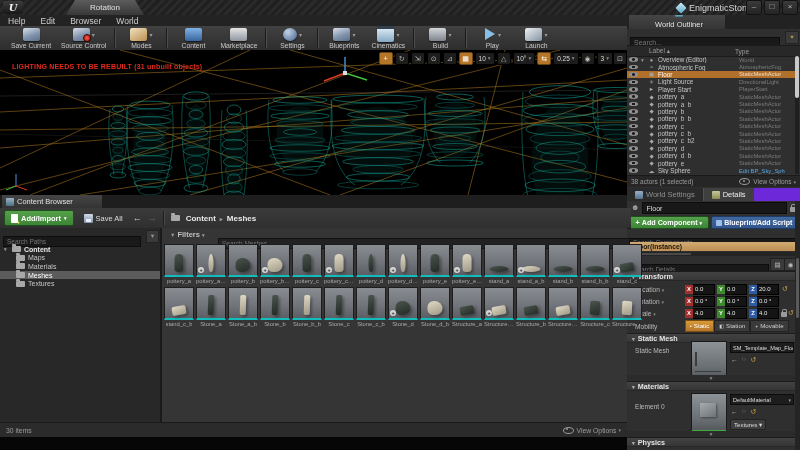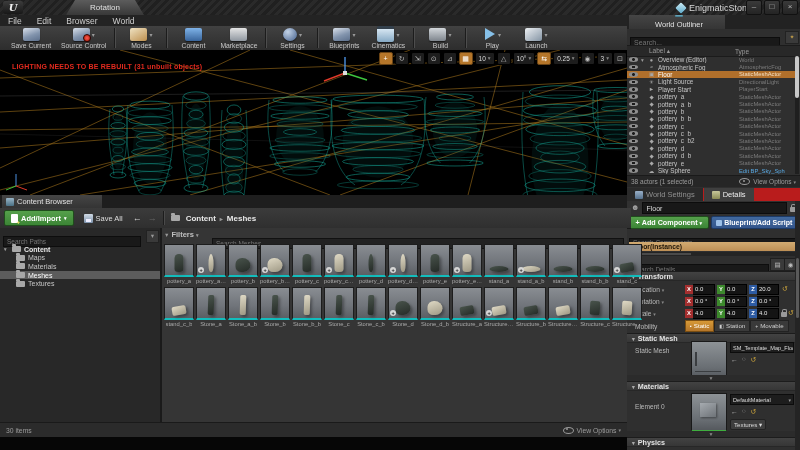--- a/index.html
+++ b/index.html
@@ -97,21 +97,21 @@
   .ol-type.link{color:#58a7e0;}
   #ol-scroll{left:168px;top:41px;width:4px;height:118px;background:#1f1f1f;}
   #ol-thumb{left:168px;top:41px;width:4px;height:42px;background:#c9c9c9;border-radius:2px;}
   #ol-footer{left:0;top:160px;width:173px;height:12px;background:#262626;display:flex;align-items:center;
     font-size:6.5px;color:#9c9c9c;padding:0 4px;box-sizing:border-box;border-top:1px solid #1a1a1a;}
   #ol-footer .spacer{flex:1;}
   .icn-eye{width:9px;height:5px;border:1px solid #999;border-radius:50%;position:relative;display:inline-block;margin-right:3px;}
   .icn-eye::after{content:"";position:absolute;left:2.5px;top:0.5px;width:2px;height:2px;border-radius:50%;background:#999;}
 
   
-  #dt-tabs{left:0;top:173px;width:173px;height:13px;background:#b91c1c;display:flex;}
+  #dt-tabs{left:0;top:173px;width:173px;height:13px;background:#6d28d9;display:flex;}
   .dt-tab{height:13px;display:flex;align-items:center;gap:3px;padding:0 8px;font-size:7.5px;color:#8f8f8f;background:#2a2a2a;margin-right:1px;}
   .dt-tab.active{background:#3f3f3f;color:#eee;}
   #dt-name{left:0;top:186px;width:173px;height:14px;background:#313131;display:flex;align-items:center;gap:3px;padding:0 4px;box-sizing:border-box;}
   #dt-name input{flex:1;height:10px;background:#181818;border:1px solid #0c0c0c;color:#ddd;font-size:7px;padding:0 3px;}
   .icn-person{color:#a0a0a0;font-size:8px;line-height:8px;}
   .icn-lock{width:6px;height:5px;background:#9a9a9a;border-radius:1px;position:relative;margin-top:2px;}
   .icn-lock::before{content:"";position:absolute;top:-3px;left:1px;width:3px;height:3px;border:1px solid #9a9a9a;border-bottom:none;border-radius:2px 2px 0 0;}
   #dt-btns{left:0;top:200px;width:173px;height:15px;display:flex;gap:2px;padding:1px 2px;box-sizing:border-box;}
   #btn-addcomp{flex:1;background:linear-gradient(#55a04b,#3c8536);border:1px solid #1f4d1c;border-radius:2px;
     color:#fff;font:bold 7.2px "Liberation Sans",sans-serif;display:flex;align-items:center;justify-content:center;gap:2px;}
@@ -181,21 +181,21 @@
   #sp-wrap{left:3px;top:2px;width:138px;height:11px;position:absolute;}
   #sp-wrap input{width:100%;height:100%;box-sizing:border-box;background:#191919;border:1px solid #0d0d0d;color:#bbb;font-size:6.5px;padding:0 3px;}
   #cb-filter-ic{position:absolute;left:146px;top:2px;width:11px;height:11px;background:#3a3a3a;border:1px solid #222;
     color:#999;font-size:5.5px;text-align:center;line-height:11px;}
   #tree{position:absolute;left:0;top:17px;width:160px;}
   .tree-row{height:8.6px;display:flex;align-items:center;font-size:7px;color:#c6c6c6;gap:3px;}
   .tree-row.root{font-weight:bold;color:#e6e6e6;}
   .tree-row.sel{background:#5c5c5c;color:#fff;}
   .tree-exp{width:5px;color:#999;font-size:5px;}
   #cb-right{left:162px;top:228px;width:465px;height:194px;background:#353535;}
-  #cb-filters{position:absolute;left:2px;top:2px;display:flex;align-items:center;gap:4px;}
+  #cb-filters{position:absolute;left:8px;top:2px;display:flex;align-items:center;gap:4px;}
   #filters-lbl{font:bold 7.5px "Liberation Sans",sans-serif;color:#c0c0c0;display:flex;gap:2px;align-items:center;}
   #as-wrap{position:absolute;left:48px;top:2px;width:412px;height:11px;}
   #as-wrap input{width:100%;height:100%;box-sizing:border-box;background:#222;border:1px solid #111;color:#bbb;font-size:6.5px;padding:0 3px;}
   #grid{position:absolute;left:2px;top:16px;width:460px;display:grid;grid-template-columns:repeat(15,1fr);gap:3px 2px;}
   .tile{display:flex;flex-direction:column;align-items:center;}
   .thumb{width:28px;height:30px;border:1px solid #1d1d1d;border-bottom:2px solid #12bdbd;position:relative;
     background:linear-gradient(#898d92,#70747a 60%,#5b5f64);}
   .sh{position:absolute;left:50%;bottom:3px;transform:translateX(-50%);box-shadow:2px 2px 3px rgba(0,0,0,.35);}
   .sh-vase{width:9px;height:18px;border-radius:45% 45% 40% 40%/25% 25% 18% 18%;}
   .sh-slim{width:5px;height:18px;border-radius:50% 50% 40% 40%;}
@@ -227,21 +227,21 @@
       <span id="app-title">EnigmaticStone</span>
     </div>
     <div id="win-btns" class="abs">
       <div class="winbtn">–</div>
       <div class="winbtn">□</div>
       <div class="winbtn">×</div>
     </div>
   </div>
 
   <div id="menubar" class="abs">
-      <span>File</span>
+      <span>Help</span>
       <span>Edit</span>
       <span>Browser</span>
       <span>World</span>
     </div>
 
   <div id="toolbar" class="abs">
       <div class="tb-item">
         <div class="tb-iconrow">
           <div class="tbi "></div>
         </div>

